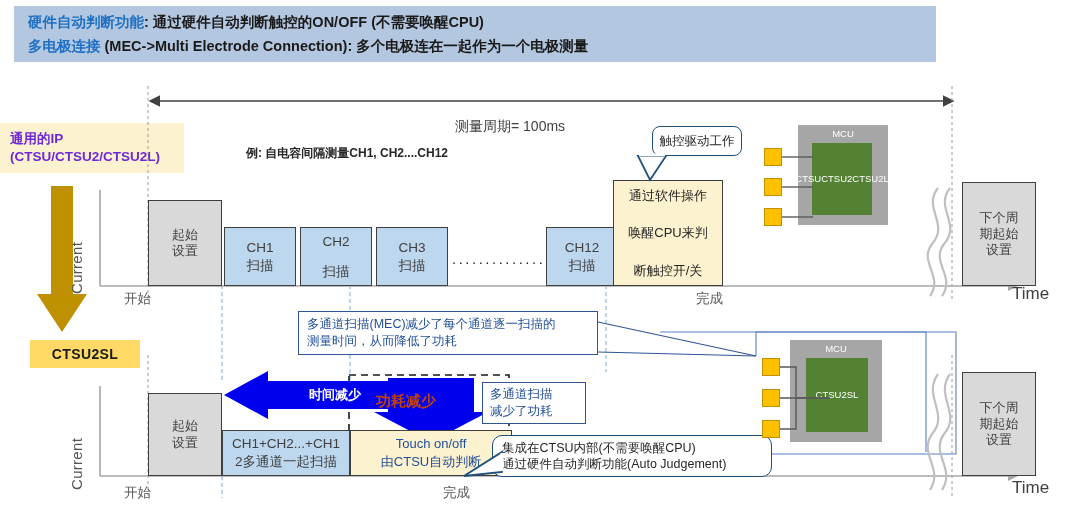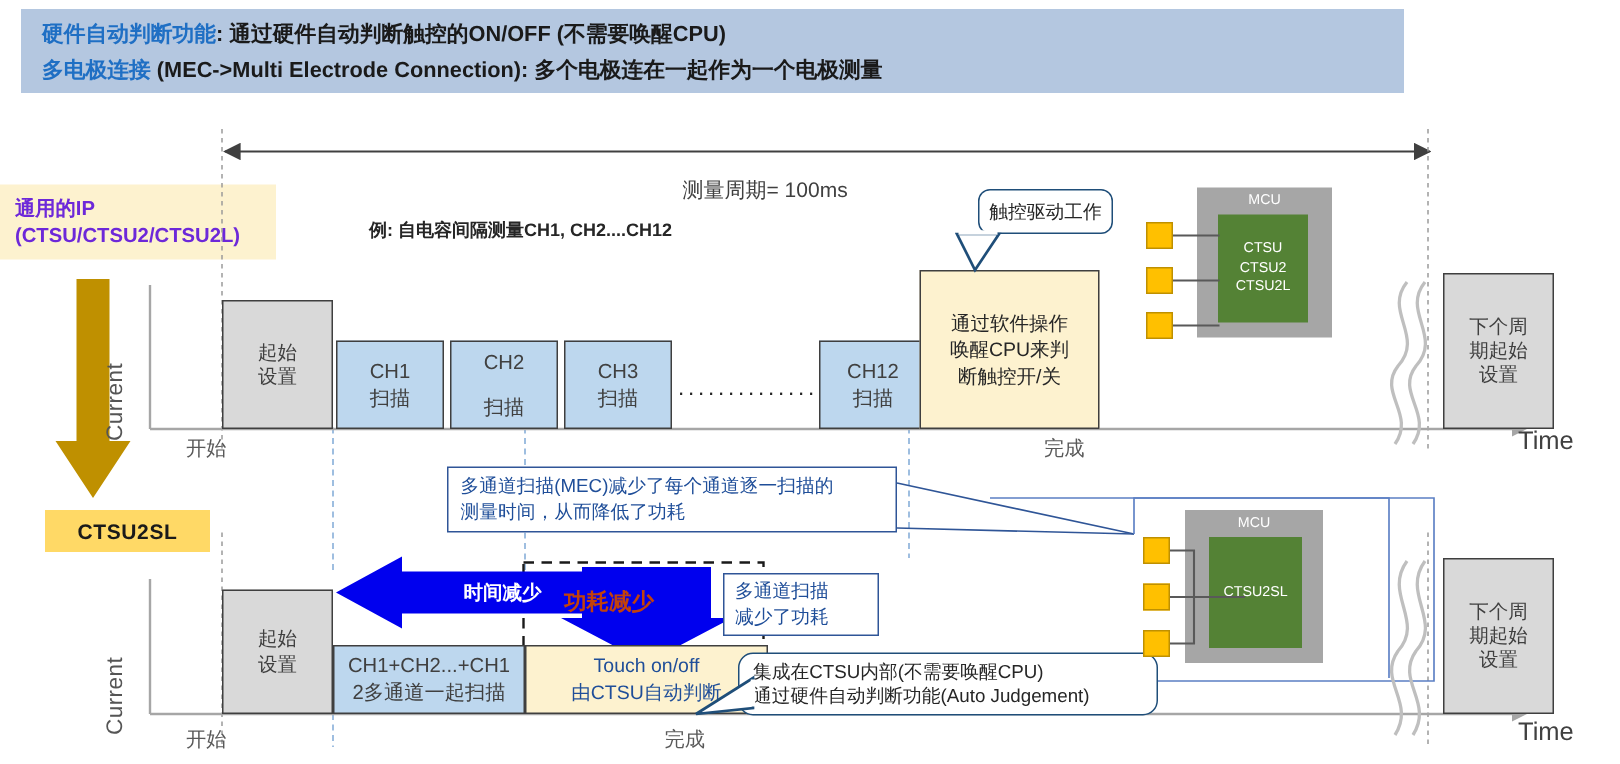--- a/index.html
+++ b/index.html
@@ -138,36 +138,36 @@
 <div class="abs chbox" style="left:376px;top:227px;width:72px;height:59px;">
   <span>CH3</span>
   <span>扫描</span>
 </div>
 <div class="abs" style="left:452px;top:250px;width:92px;height:14px;letter-spacing:2.5px;font-size:15px;color:#262626;">..............</div>
 <div class="abs chbox" style="left:546px;top:227px;width:72px;height:59px;">
   <span>CH12</span>
   <span>扫描</span>
 </div>
 
-<div class="abs creambox" style="left:613px;top:180px;width:120px;height:106px;flex-direction:column;">
+<div class="abs creambox" style="left:613px;top:180px;width:110px;height:106px;flex-direction:column;gap:20px;">
   <span>通过软件操作</span>
   <span>唤醒CPU来判</span>
   <span>断触控开/关</span>
 </div>
 
 <div class="abs callout" style="left:652px;top:126px;width:90px;height:30px;">触控驱动工作</div>
 <svg class="abs" style="left:636px;top:154px;" width="50" height="28">
   <path d="M2,2 L30,2 L14,26 z" fill="#ffffff" stroke="#1f4e79" stroke-width="1.8"></path>
   <line x1="3" y1="1" x2="29" y2="1" stroke="#ffffff" stroke-width="3"></line>
 </svg>
 
 <div class="abs mcu" style="left:798px;top:125px;width:90px;height:100px;">
   <span class="mcu-t">MCU</span>
 </div>
-<div class="abs core" style="left:812px;top:143px;width:60px;height:72px;flex-direction:column;">
+<div class="abs core" style="left:812px;top:143px;width:60px;height:72px;flex-direction:row;">
   <span>CTSU</span>
   <span>CTSU2</span>
   <span>CTSU2L</span>
 </div>
 <div class="abs pad" style="left:764px;top:148px;width:18px;height:18px;"></div>
 <div class="abs pad" style="left:764px;top:178px;width:18px;height:18px;"></div>
 <div class="abs pad" style="left:764px;top:208px;width:18px;height:18px;"></div>
 <svg class="abs" style="left:780px;top:145px;" width="40" height="88">
   <line x1="2" y1="12" x2="33" y2="12" stroke="#595959" stroke-width="1.4"></line>
   <line x1="2" y1="42" x2="33" y2="42" stroke="#595959" stroke-width="1.4"></line>

